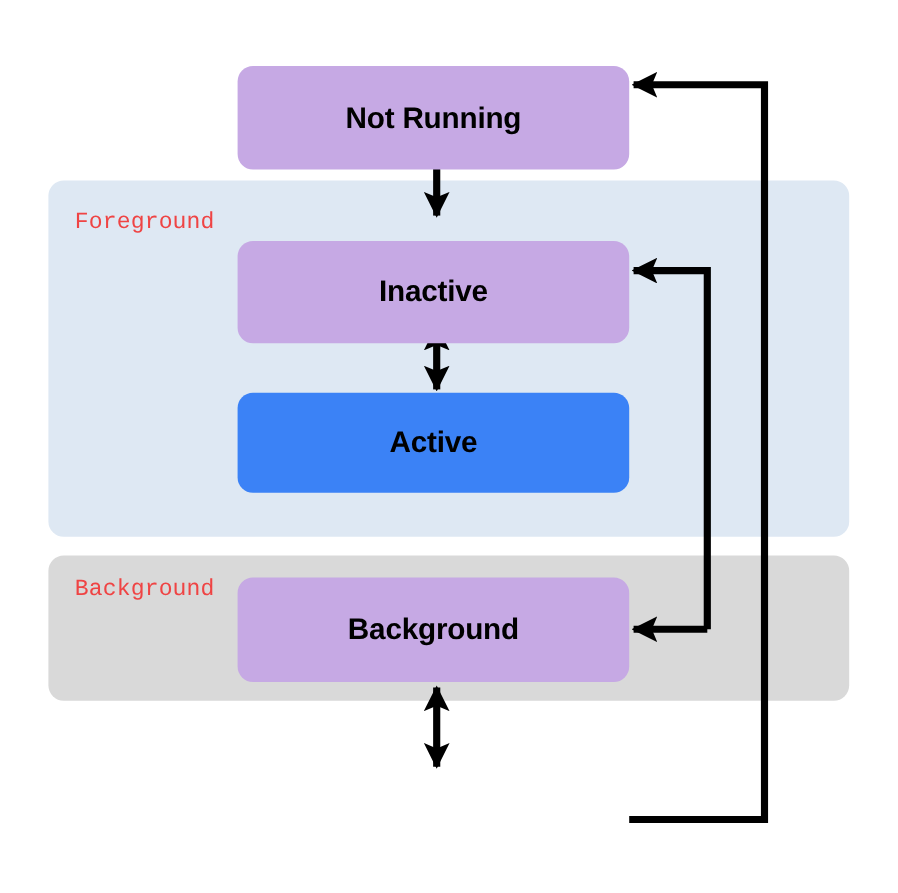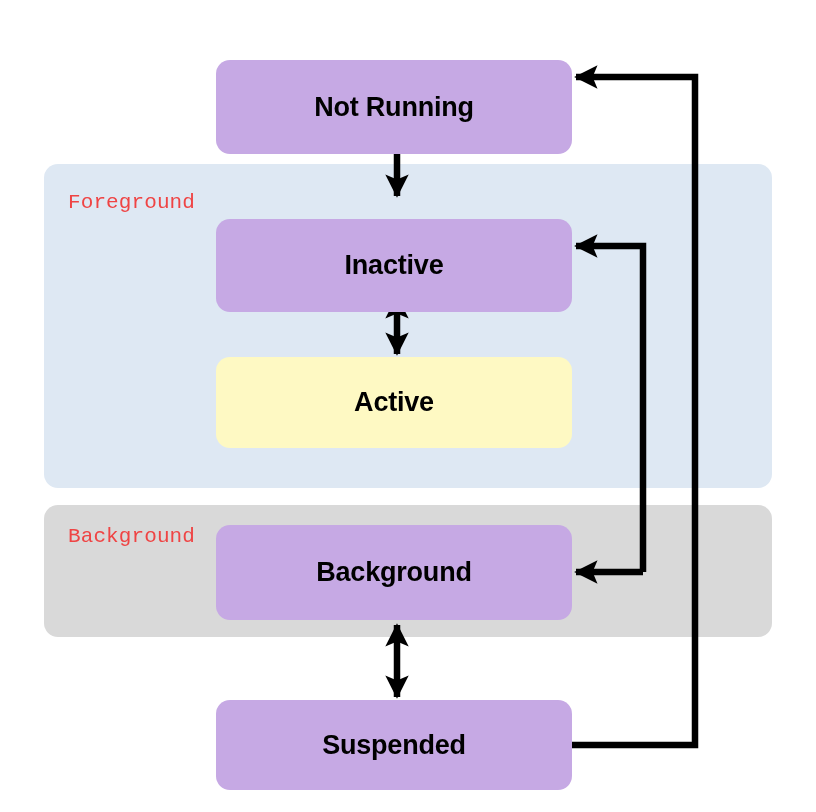--- a/index.html
+++ b/index.html
@@ -89,25 +89,22 @@
   </svg>
 
   <div class="state-box" id="state-not-running" style="left: 216px; top: 32px; width: 356px; height: 94px; background: rgb(198, 169, 228); margin-top: 28px;">
     <span class="state-label">Not Running</span>
   </div>
 
   <div class="state-box" id="state-inactive" style="left: 216px; top: 199px; width: 356px; height: 93px; background: rgb(198, 169, 228); margin-top: 20px;">
     <span class="state-label">Inactive</span>
   </div>
 
-  <div class="state-box" id="state-active" style="left: 216px; top: 357px; width: 356px; height: 91px; background: #fef9c3;">
+  <div class="state-box" id="state-active" style="left: 216px; top: 357px; width: 356px; height: 91px; background: #3b82f6;">
     <span class="state-label">Active</span>
   </div>
 
   <div class="state-box" id="state-background" style="left: 216px; top: 525px; width: 356px; height: 95px; background: rgb(198, 169, 228);">
     <span class="state-label">Background</span>
   </div>
 
-  <div class="state-box" id="state-suspended" style="left: 216px; top: 700px; width: 356px; height: 90px; background: rgb(198, 169, 228);">
-    <span class="state-label">Suspended</span>
-  </div>
 
 </div>
 
 </body></html>

